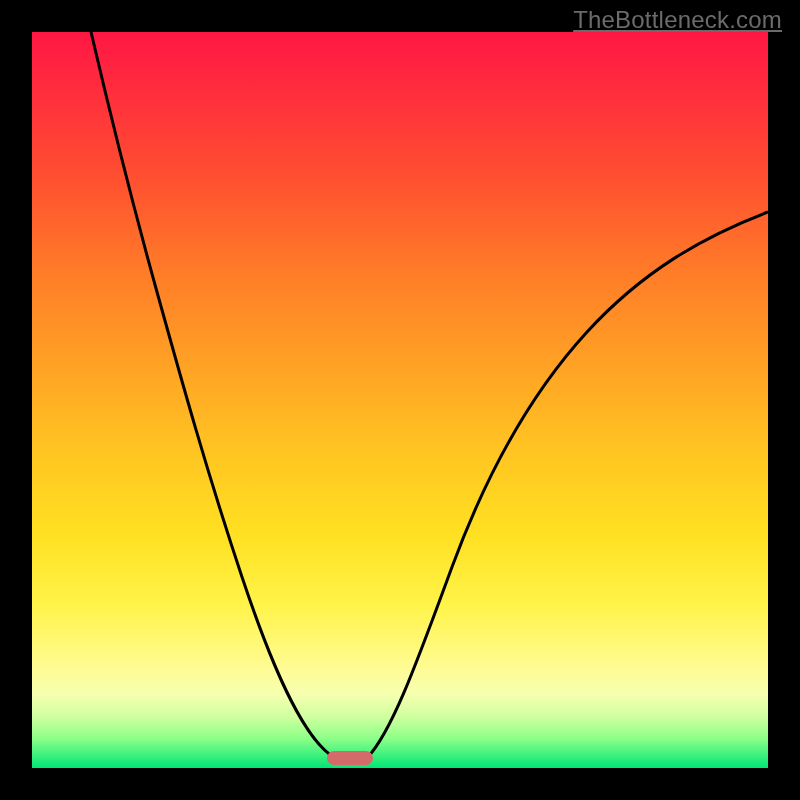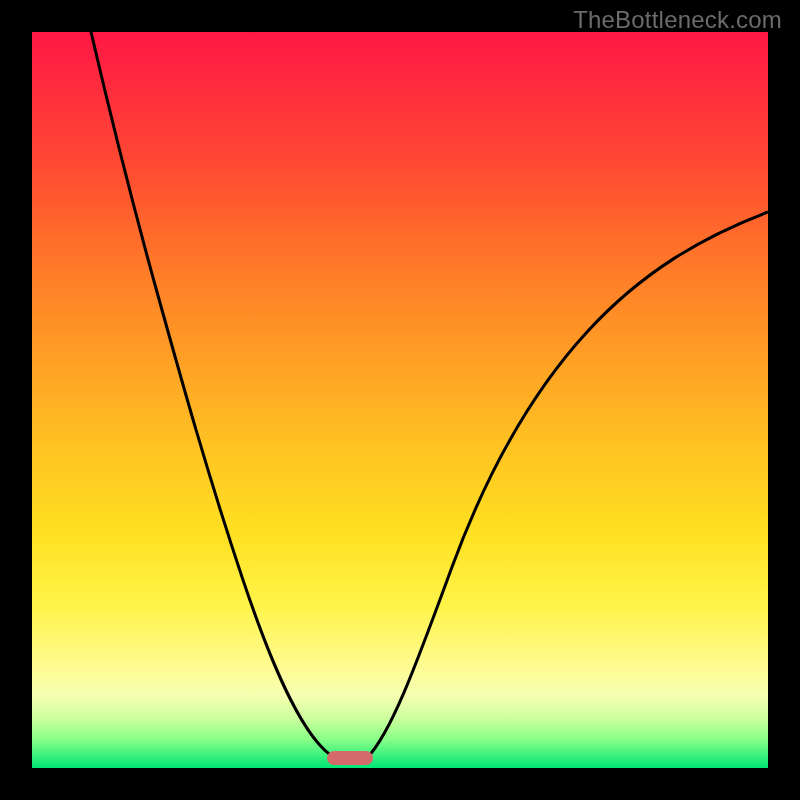--- a/index.html
+++ b/index.html
@@ -55,20 +55,21 @@
     position: absolute;
     inset: 0;
   }
   .watermark {
     position: absolute;
     top: 6px;
     right: 18px;
     color: #6b6b6b;
     font-size: 24px;
     letter-spacing: 0.2px;
+    text-decoration: underline;
   }
 </style>
 </head>
 <body>
 
 <div class="frame">
   <div class="plot">
     <div class="gradient"></div>
 
     <svg class="curve-svg" viewBox="0 0 736 736" preserveAspectRatio="none">

